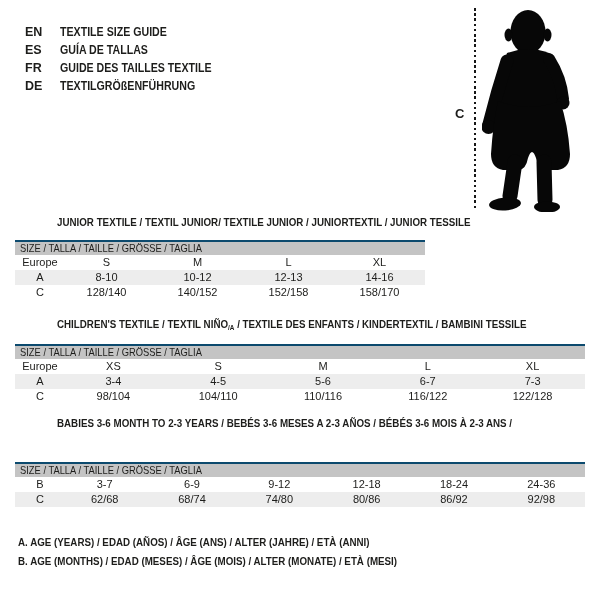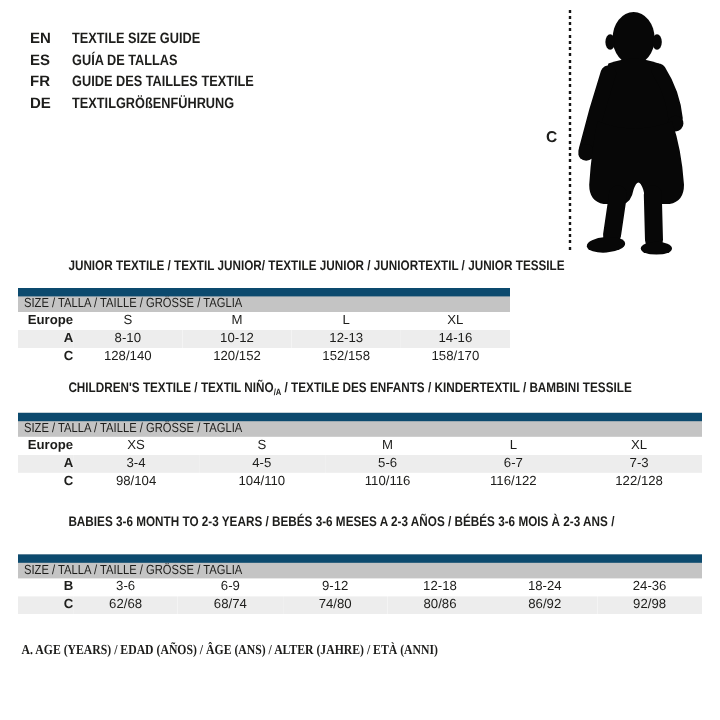--- a/index.html
+++ b/index.html
@@ -16,34 +16,34 @@
 
   
   .height-line{position:absolute;left:474px;top:8px;width:2px;height:201px;
     background:repeating-linear-gradient(180deg,#161616 0 2.5px,transparent 2.5px 5.2px);}
   .height-label{position:absolute;left:455px;top:106px;font-weight:bold;font-size:13px;}
   .baby{position:absolute;left:482px;top:6px;width:110px;height:206px;}
 
   
   .tbl-title{position:absolute;left:18px;font-weight:bold;font-size:11.5px;line-height:14px;margin-left:39px;}
   .tbl{position:absolute;left:15px;}
-  .bar{height:13px;line-height:13px;background:#c4c4c4;border-top:7px solid #0c4a6e;
+  .bar{height:13px;line-height:13px;background:#c4c4c4;border-top:2px solid #0c4a6e;
     padding-left:5px;font-size:11px;overflow:hidden;}
   .tbl table{border-collapse:collapse;table-layout:fixed;width:100%;}
   .tbl td{padding:0;height:15px;text-align:center;font-size:11px;line-height:15px;
     overflow:hidden;white-space:nowrap;}
-  .tbl td.rowlabel{text-align:right;padding-left:4px;font-weight:bold;}
+  .tbl td.rowlabel{text-align:center;padding-left:4px;}
   .tbl tr.shaded{background:#ededed;}
   .w410{width:410px;}
   .w570{width:570px;}
   .sub{font-size:7.5px;vertical-align:-2px;font-weight:bold;}
 
   
   .legend{position:absolute;left:18px;top:533px;}
-  .legend-row{height:18.5px;line-height:18.5px;font-weight:bold;font-size:11.5px;font-family:Liberation Serif, serif;}
+  .legend-row{height:18.5px;line-height:18.5px;font-weight:bold;font-size:11.5px;}
 </style>
 </head>
 <body>
 
 <div class="page">
 
   <div class="lang-block">
     <div class="lang-row">
       <span class="lang-code">EN</span>
       <span class="cond">TEXTILE SIZE GUIDE</span>
@@ -104,21 +104,21 @@
           <tr class="shaded">
             <td class="rowlabel">A</td>
             <td>8-10</td>
             <td>10-12</td>
             <td>12-13</td>
             <td>14-16</td>
           </tr>
           <tr>
             <td class="rowlabel">C</td>
             <td>128/140</td>
-            <td>120/152</td>
+            <td>140/152</td>
             <td>152/158</td>
             <td>158/170</td>
           </tr>
         </tbody>
     </table>
   </div>
 
   <div class="tbl-title" style="top:317px">
     <span class="cond"><span>CHILDREN'S TEXTILE / TEXTIL NIÑO</span><span class="sub">/A</span><span> / TEXTILE DES ENFANTS / KINDERTEXTIL / BAMBINI TESSILE</span></span>
   </div>
@@ -152,35 +152,35 @@
             <td>98/104</td>
             <td>104/110</td>
             <td>110/116</td>
             <td>116/122</td>
             <td>122/128</td>
           </tr>
         </tbody>
     </table>
   </div>
 
-  <div class="tbl-title" style="top:428px">
+  <div class="tbl-title" style="top:416px">
     <div><span class="cond">BABIES 3-6 MONTH TO 2-3 YEARS / BEBÉS 3-6 MESES A 2-3 AÑOS / BÉBÉS 3-6 MOIS À 2-3 ANS /</span></div>
   </div>
   <div class="tbl w570" style="top:462px">
     <div class="bar">
       <span class="cond">SIZE / TALLA / TAILLE / GRÖSSE / TAGLIA</span>
     </div>
     <table>
       <colgroup>
           <col style="width:46px">
         </colgroup>
       <tbody>
           <tr>
             <td class="rowlabel">B</td>
-            <td>3-6</td>
+            <td>3-7</td>
             <td>6-9</td>
             <td>9-12</td>
             <td>12-18</td>
             <td>18-24</td>
             <td>24-36</td>
           </tr>
           <tr class="shaded">
             <td class="rowlabel">C</td>
             <td>62/68</td>
             <td>68/74</td>
@@ -190,15 +190,18 @@
             <td>92/98</td>
           </tr>
         </tbody>
     </table>
   </div>
 
   <div class="legend">
     <div class="legend-row">
       <span class="cond">A. AGE (YEARS) / EDAD (AÑOS) / ÂGE (ANS) / ALTER (JAHRE) / ETÀ (ANNI)</span>
     </div>
+    <div class="legend-row">
+      <span class="cond">B. AGE (MONTHS) / EDAD (MESES) / ÂGE (MOIS) / ALTER (MONATE) / ETÀ (MESI)</span>
+    </div>
   </div>
 
 </div>
 
 </body></html>

